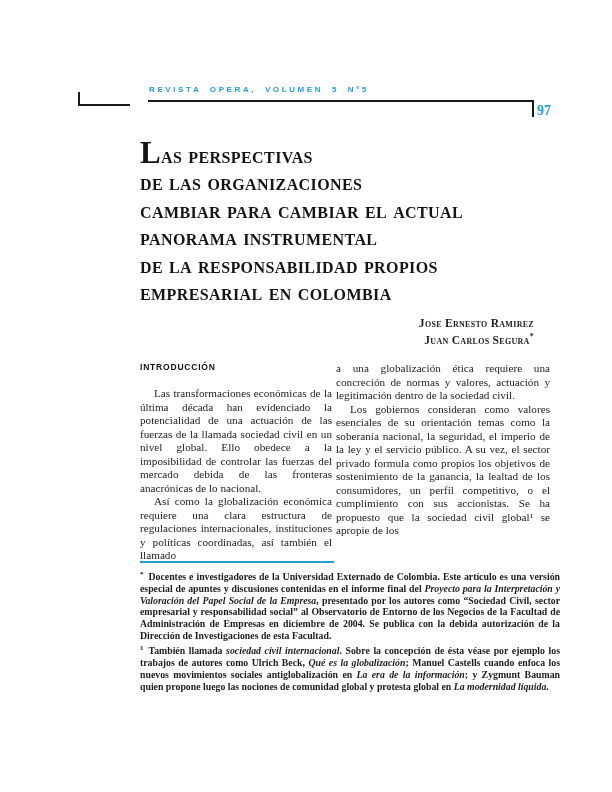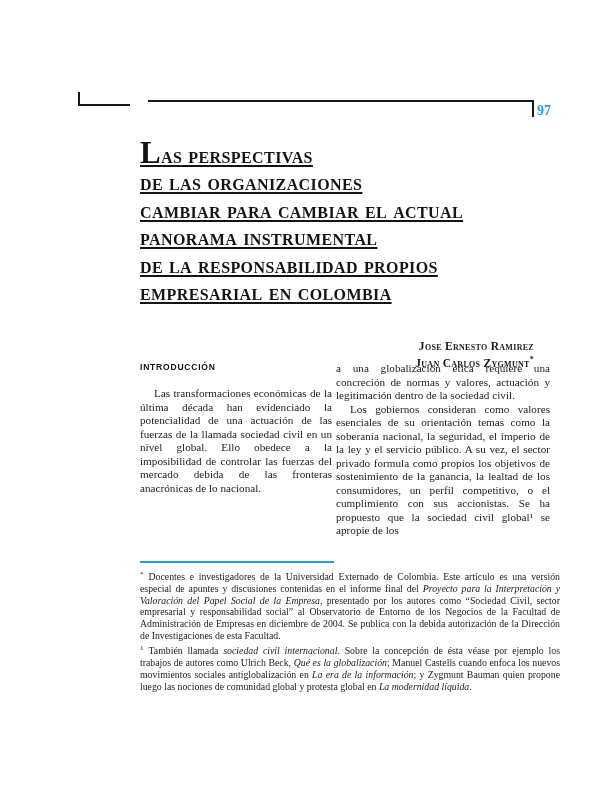--- a/index.html
+++ b/index.html
@@ -43,28 +43,27 @@
 
   
   .title {
     position: absolute; left: 140px; top: 139px; width: 430px;
     margin: 0; padding: 0;
     font-size: 22.5px; line-height: 27.4px;
     font-weight: 600;
     font-variant: small-caps;
     letter-spacing: 0.4px;
     color: #141414;
-    text-decoration: underline;
   }
   .title-line { white-space: nowrap; }
   .title-line:first-child::first-letter { font-size: 31px; }
 
   
   .authors {
-    position: absolute; left: 140px; top: 336px; width: 394px;
+    position: absolute; left: 140px; top: 313px; width: 394px;
     text-align: right;
     font-size: 11.5px; line-height: 14px;
     font-weight: 600;
     font-variant: small-caps;
     letter-spacing: 0.3px;
     color: #1c1c1c;
   }
   .author sup { font-size: 8px; font-variant: normal; }
 
   
@@ -95,51 +94,54 @@
     position: absolute; left: 140px; top: 561px;
     width: 194px; height: 2px;
     background: #239fd8;
   }
   .footnotes {
     position: absolute; left: 140px; top: 569px; width: 420px;
     font-size: 9.8px; line-height: 11.7px;
     text-align: justify;
     hyphens: auto; -webkit-hyphens: auto;
     color: #1c1c1c;
+    font-weight: bold;
   }
   .footnote { margin: 0 0 2px 0; }
   .footnote sup { font-size: 7px; margin-right: 5px; }
 </style>
 </head>
 <body>
 
 <div class="page">
 
   <div class="bracket-left"></div>
+  <div class="journal">REVISTA OPERA, VOLUMEN 5 Nº5</div>
   <div class="header-rule"></div>
   <div class="page-number">97</div>
 
   <h1 class="title">
     <div class="title-line">Las perspectivas</div>
     <div class="title-line">de las organizaciones</div>
     <div class="title-line">cambiar para cambiar el actual</div>
     <div class="title-line">panorama instrumental</div>
     <div class="title-line">de la responsabilidad propios</div>
     <div class="title-line">empresarial en colombia</div>
   </h1>
 
   <div class="authors">
     <div class="author"><span>Jose Ernesto Ramirez</span><sup></sup></div>
-    <div class="author"><span>Juan Carlos Zygmunt</span><sup>*</sup></div>
+    <div class="author"><span>Juan Carlos Segura</span><sup>*</sup></div>
   </div>
 
   <div class="content">
     <div class="col col-left">
       <h2 class="section-heading">INTRODUCCIÓN</h2>
       <p class="para indent">Las transformaciones económicas de la última década han evidenciado la potencialidad de una actuación de las fuerzas de la llamada sociedad civil en un nivel global. Ello obedece a la imposibilidad de controlar las fuerzas del mercado debida de las fronteras anacrónicas de lo nacional.</p>
+      <p class="para indent">Así como la globalización económica requiere una clara estructura de regulaciones internacionales, instituciones y políticas coordinadas, así también el llamado</p>
     </div>
     <div class="col col-right">
       <p class="para">a una globalización ética requiere una concreción de normas y valores, actuación y legitimación dentro de la sociedad civil.</p>
       <p class="para indent">Los gobiernos consideran como valores esenciales de su orientación temas como la soberanía nacional, la seguridad, el imperio de la ley y el servicio público. A su vez, el sector privado formula como propios los objetivos de sostenimiento de la ganancia, la lealtad de los consumidores, un perfil competitivo, o el cumplimiento con sus accionistas. Se ha propuesto que la sociedad civil global¹ se apropie de los</p>
     </div>
   </div>
 
   <div class="fn-rule"></div>
 
   <div class="footnotes">

